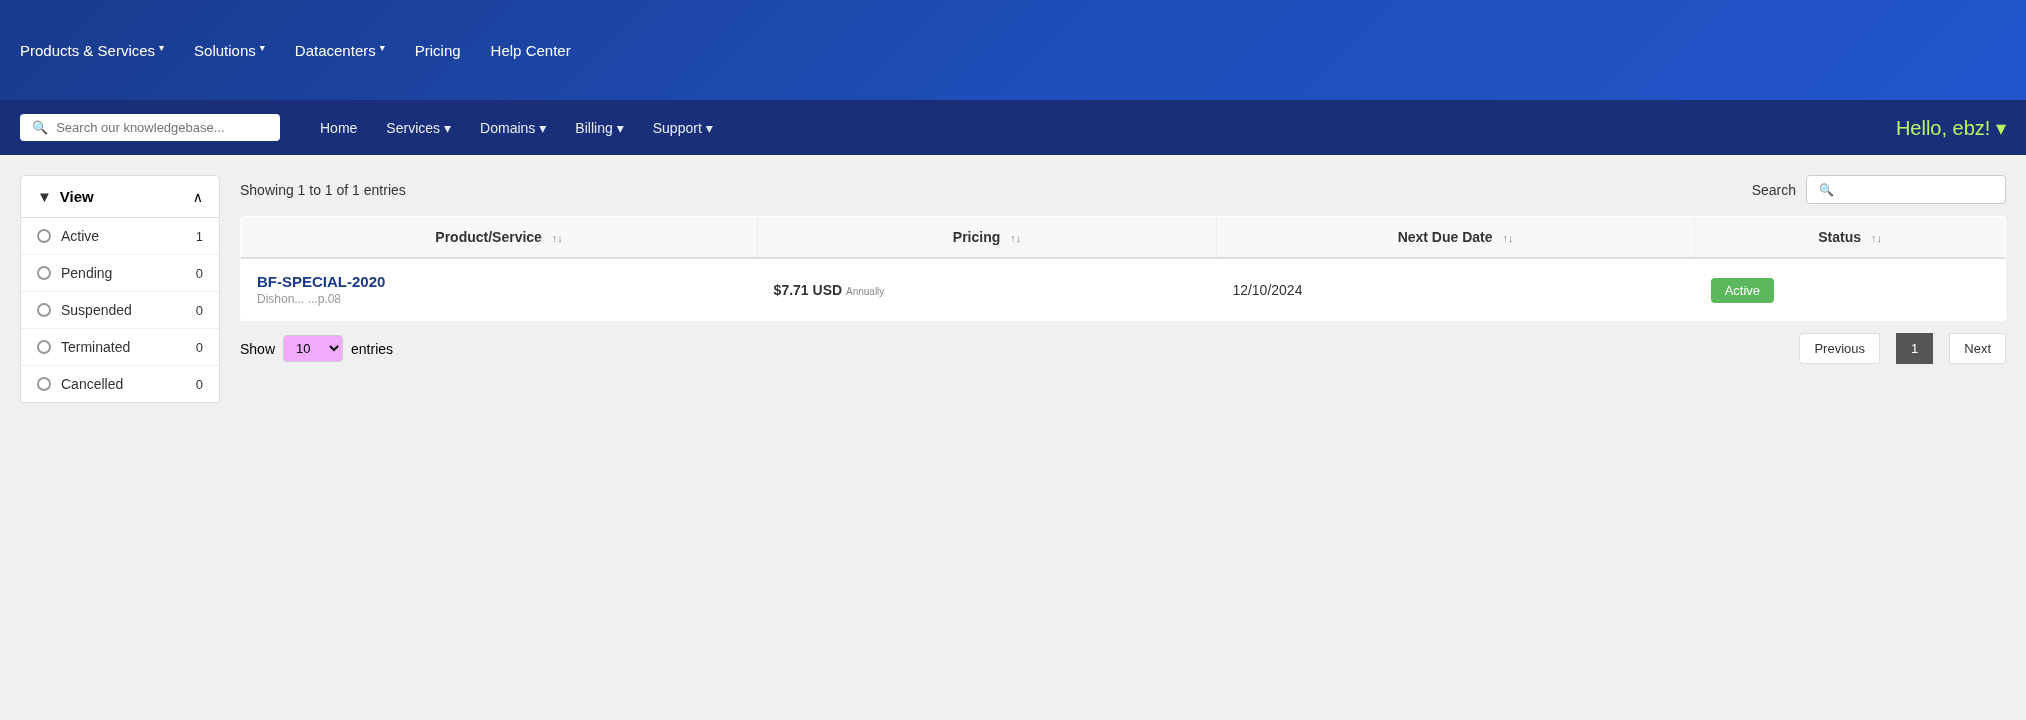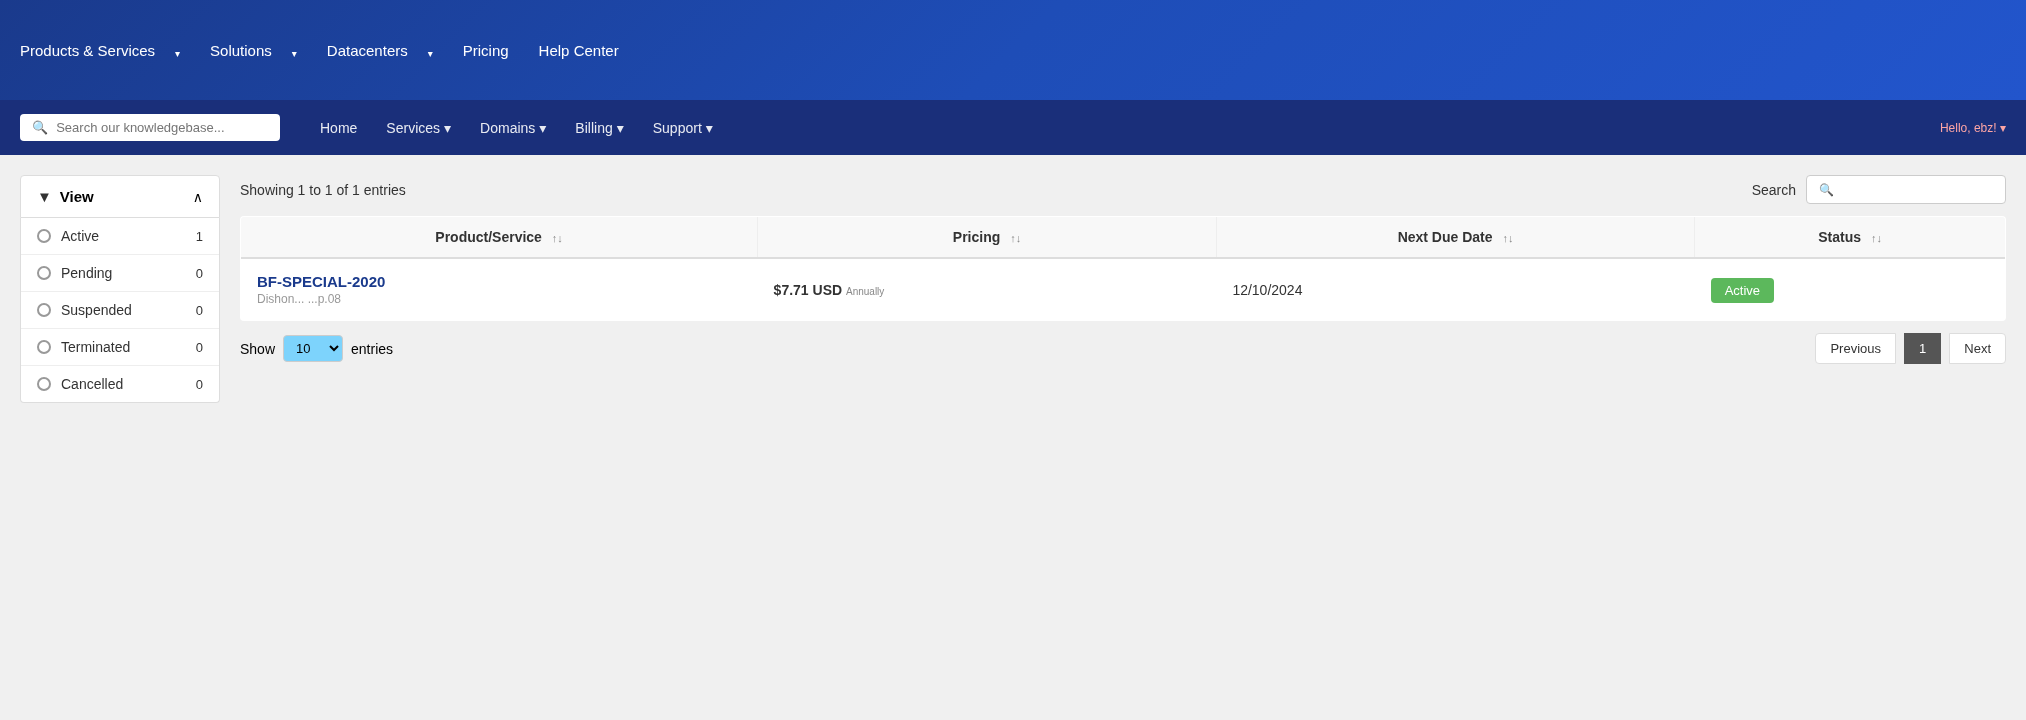--- a/index.html
+++ b/index.html
@@ -26,22 +26,22 @@
       display: flex;
       align-items: center;
       gap: 30px;
     }
     .top-nav-links a {
       color: white;
       text-decoration: none;
       font-size: 15px;
       font-weight: 500;
       display: flex;
-      align-items: flex-end;
-      gap: 20px;
+      align-items: flex-start;
+      gap: 4px;
     }
     .top-nav-links a .caret {
       font-size: 10px;
     }
 
     
     .sec-nav {
       background: #1a2f7a;
       display: flex;
       align-items: center;
@@ -78,22 +78,22 @@
     .sec-nav-links a {
       color: rgba(255,255,255,0.9);
       text-decoration: none;
       font-size: 14px;
       display: flex;
       align-items: center;
       gap: 4px;
     }
     .sec-nav-right {
       margin-left: auto;
-      color: #fca5a5;
-      font-size: 12px;
+      color: #bef264;
+      font-size: 20px;
     }
 
     
     .main-content {
       display: flex;
       padding: 20px;
       gap: 20px;
       min-height: calc(720px - 155px);
     }
 
@@ -272,26 +272,26 @@
       display: flex;
       align-items: center;
       gap: 8px;
       font-size: 14px;
     }
     .show-select {
       border: 1px solid #ccc;
       border-radius: 4px;
       padding: 4px 8px;
       font-size: 13px;
-      background: #7dd3fc;
+      background: #f0abfc;
     }
     .pagination {
       display: flex;
       align-items: center;
-      gap: 8px;
+      gap: 16px;
     }
     .page-btn {
       border: 1px solid #ddd;
       background: white;
       padding: 7px 14px;
       font-size: 13px;
       cursor: pointer;
       color: #333;
     }
     .page-btn:first-child {

